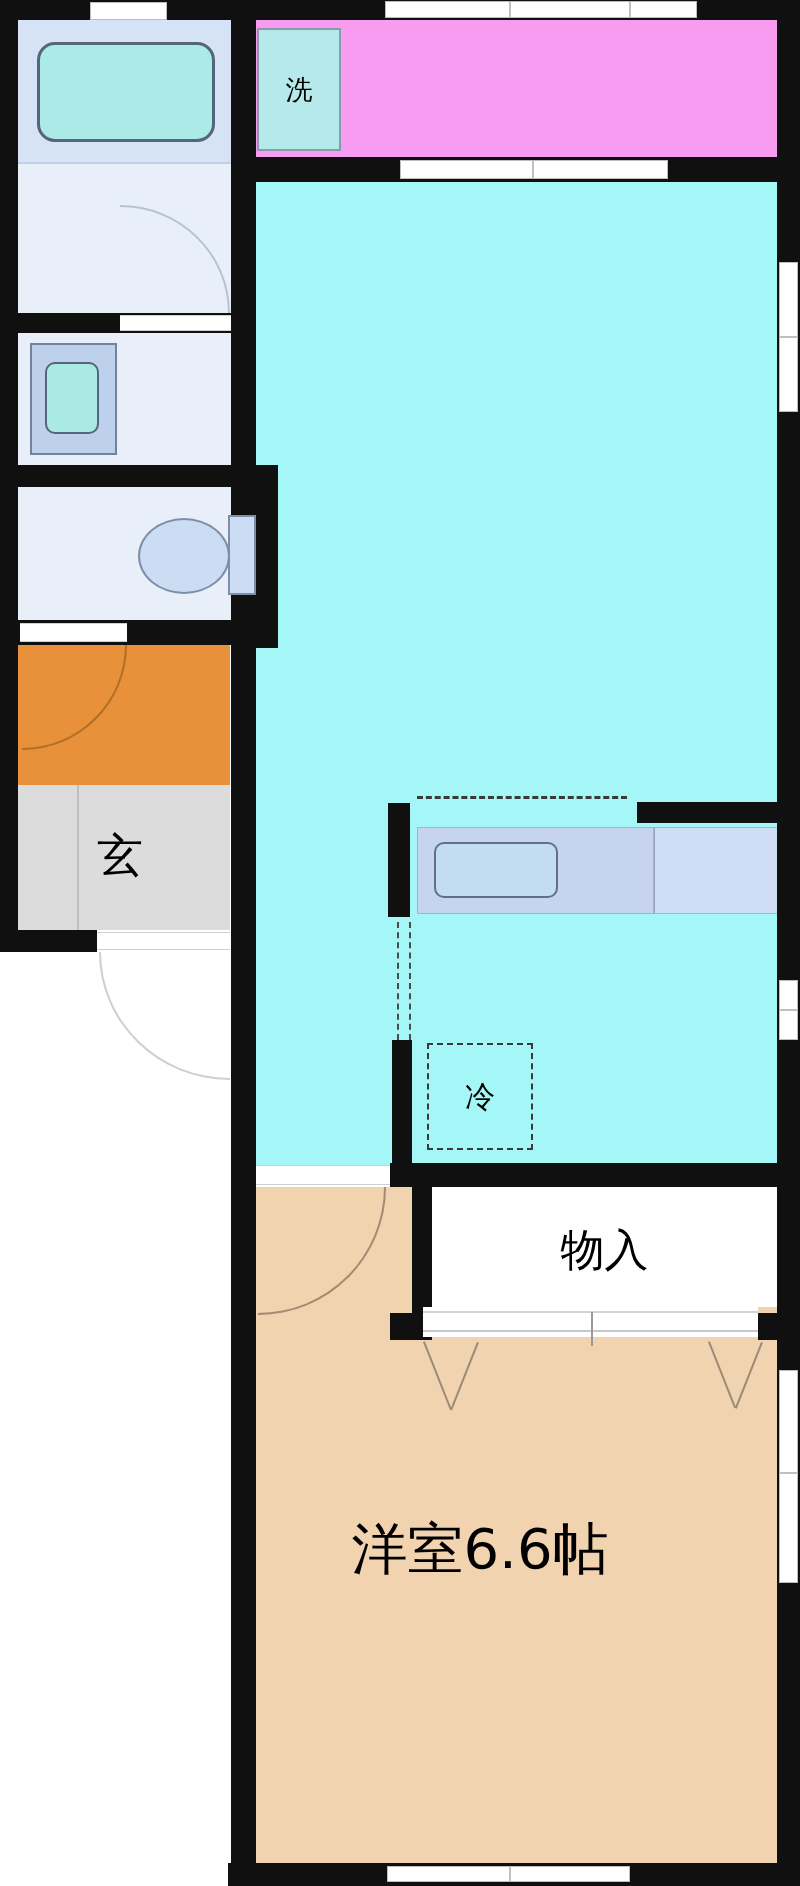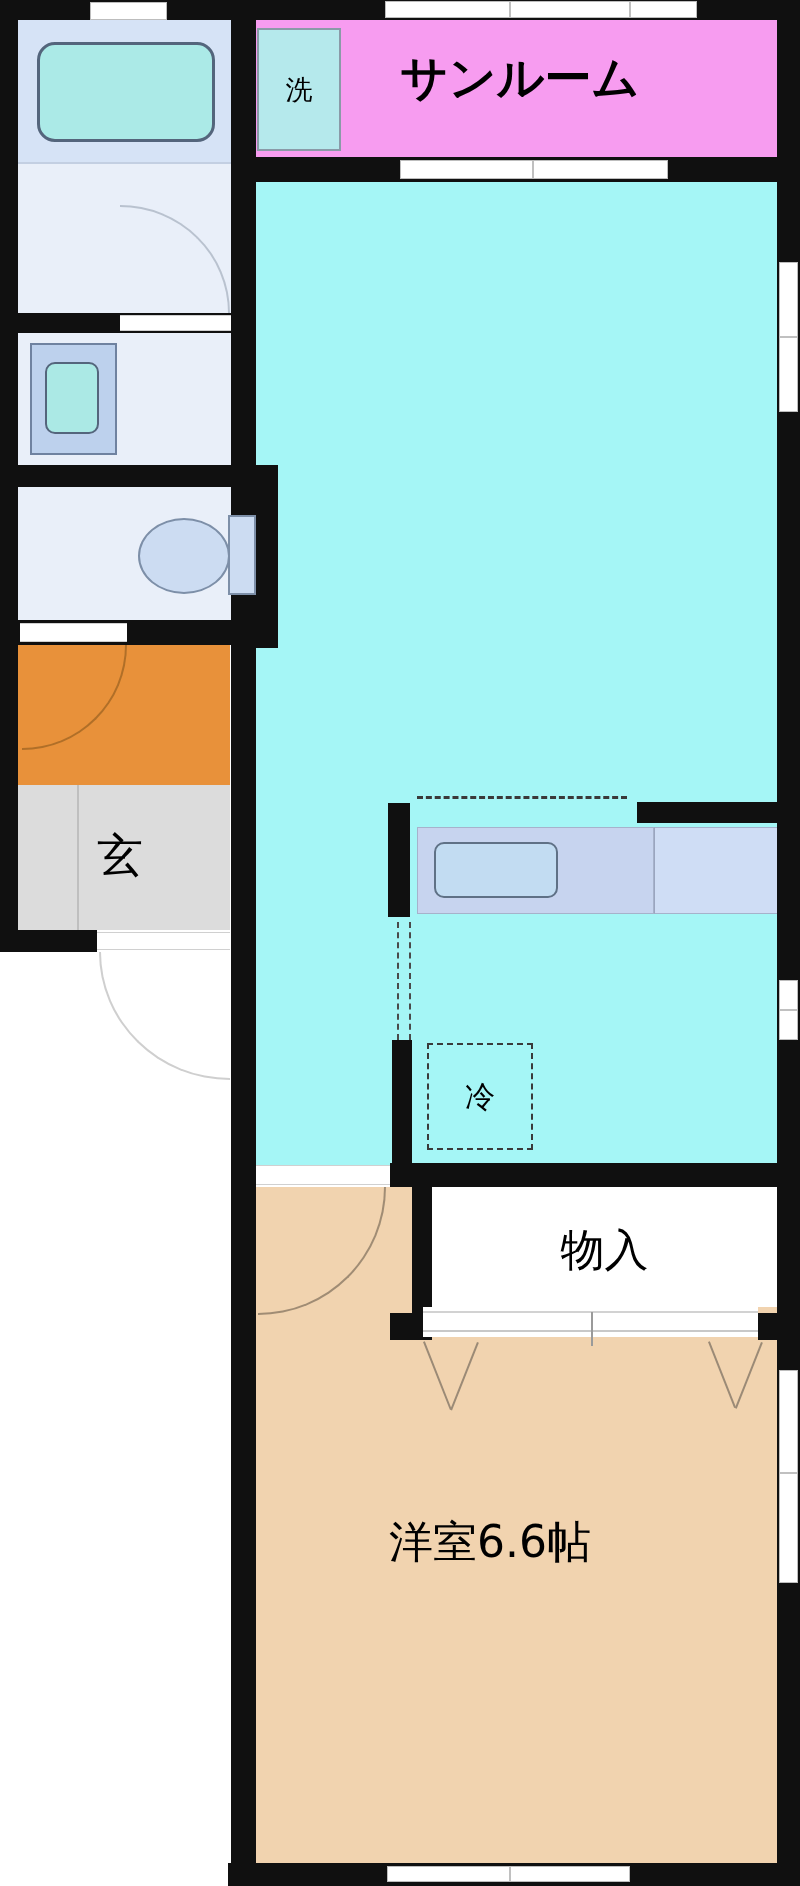--- a/index.html
+++ b/index.html
@@ -97,18 +97,17 @@
   <div class="abs" style="left:423px;top:1307px;width:335px;height:30px;background:#fff;"></div>
   <div class="abs" style="left:423px;top:1311px;width:335px;height:2px;background:#d2d2d2;"></div>
   <div class="abs" style="left:423px;top:1330px;width:335px;height:2px;background:#c8c8c8;"></div>
   <div class="abs" style="left:591px;top:1312px;width:2px;height:34px;background:#9a9a9a;"></div>
 
   <div class="vline" style="left:423px;top:1342px;height:73px;background:#9b8a76;transform:rotate(-21.6deg);"></div>
   <div class="vline" style="left:477px;top:1342px;height:73px;background:#9b8a76;transform:rotate(21.6deg);"></div>
   <div class="vline" style="left:708px;top:1342px;height:71px;background:#9b8a76;transform:rotate(-21.6deg);"></div>
   <div class="vline" style="left:761px;top:1342px;height:71px;background:#9b8a76;transform:rotate(21.6deg);"></div>
 
-  <div class="label" style="left:290px;top:1518px;width:400px;font-size:44px;">洋室6.6帖</div>
-  <div class="label" style="left:345px;top:52px;width:350px;font-size:47px;font-weight:600;">サンルーム</div>
+  <div class="label" style="left:280px;top:1518px;width:400px;font-size:56px;">洋室6.6帖</div>
   <div class="label" style="left:90px;top:830px;width:60px;font-size:46px;">玄</div>
   <div class="label" style="left:432px;top:1226px;width:345px;font-size:44px;">物入</div>
 
 </div>
 
 </body></html>

